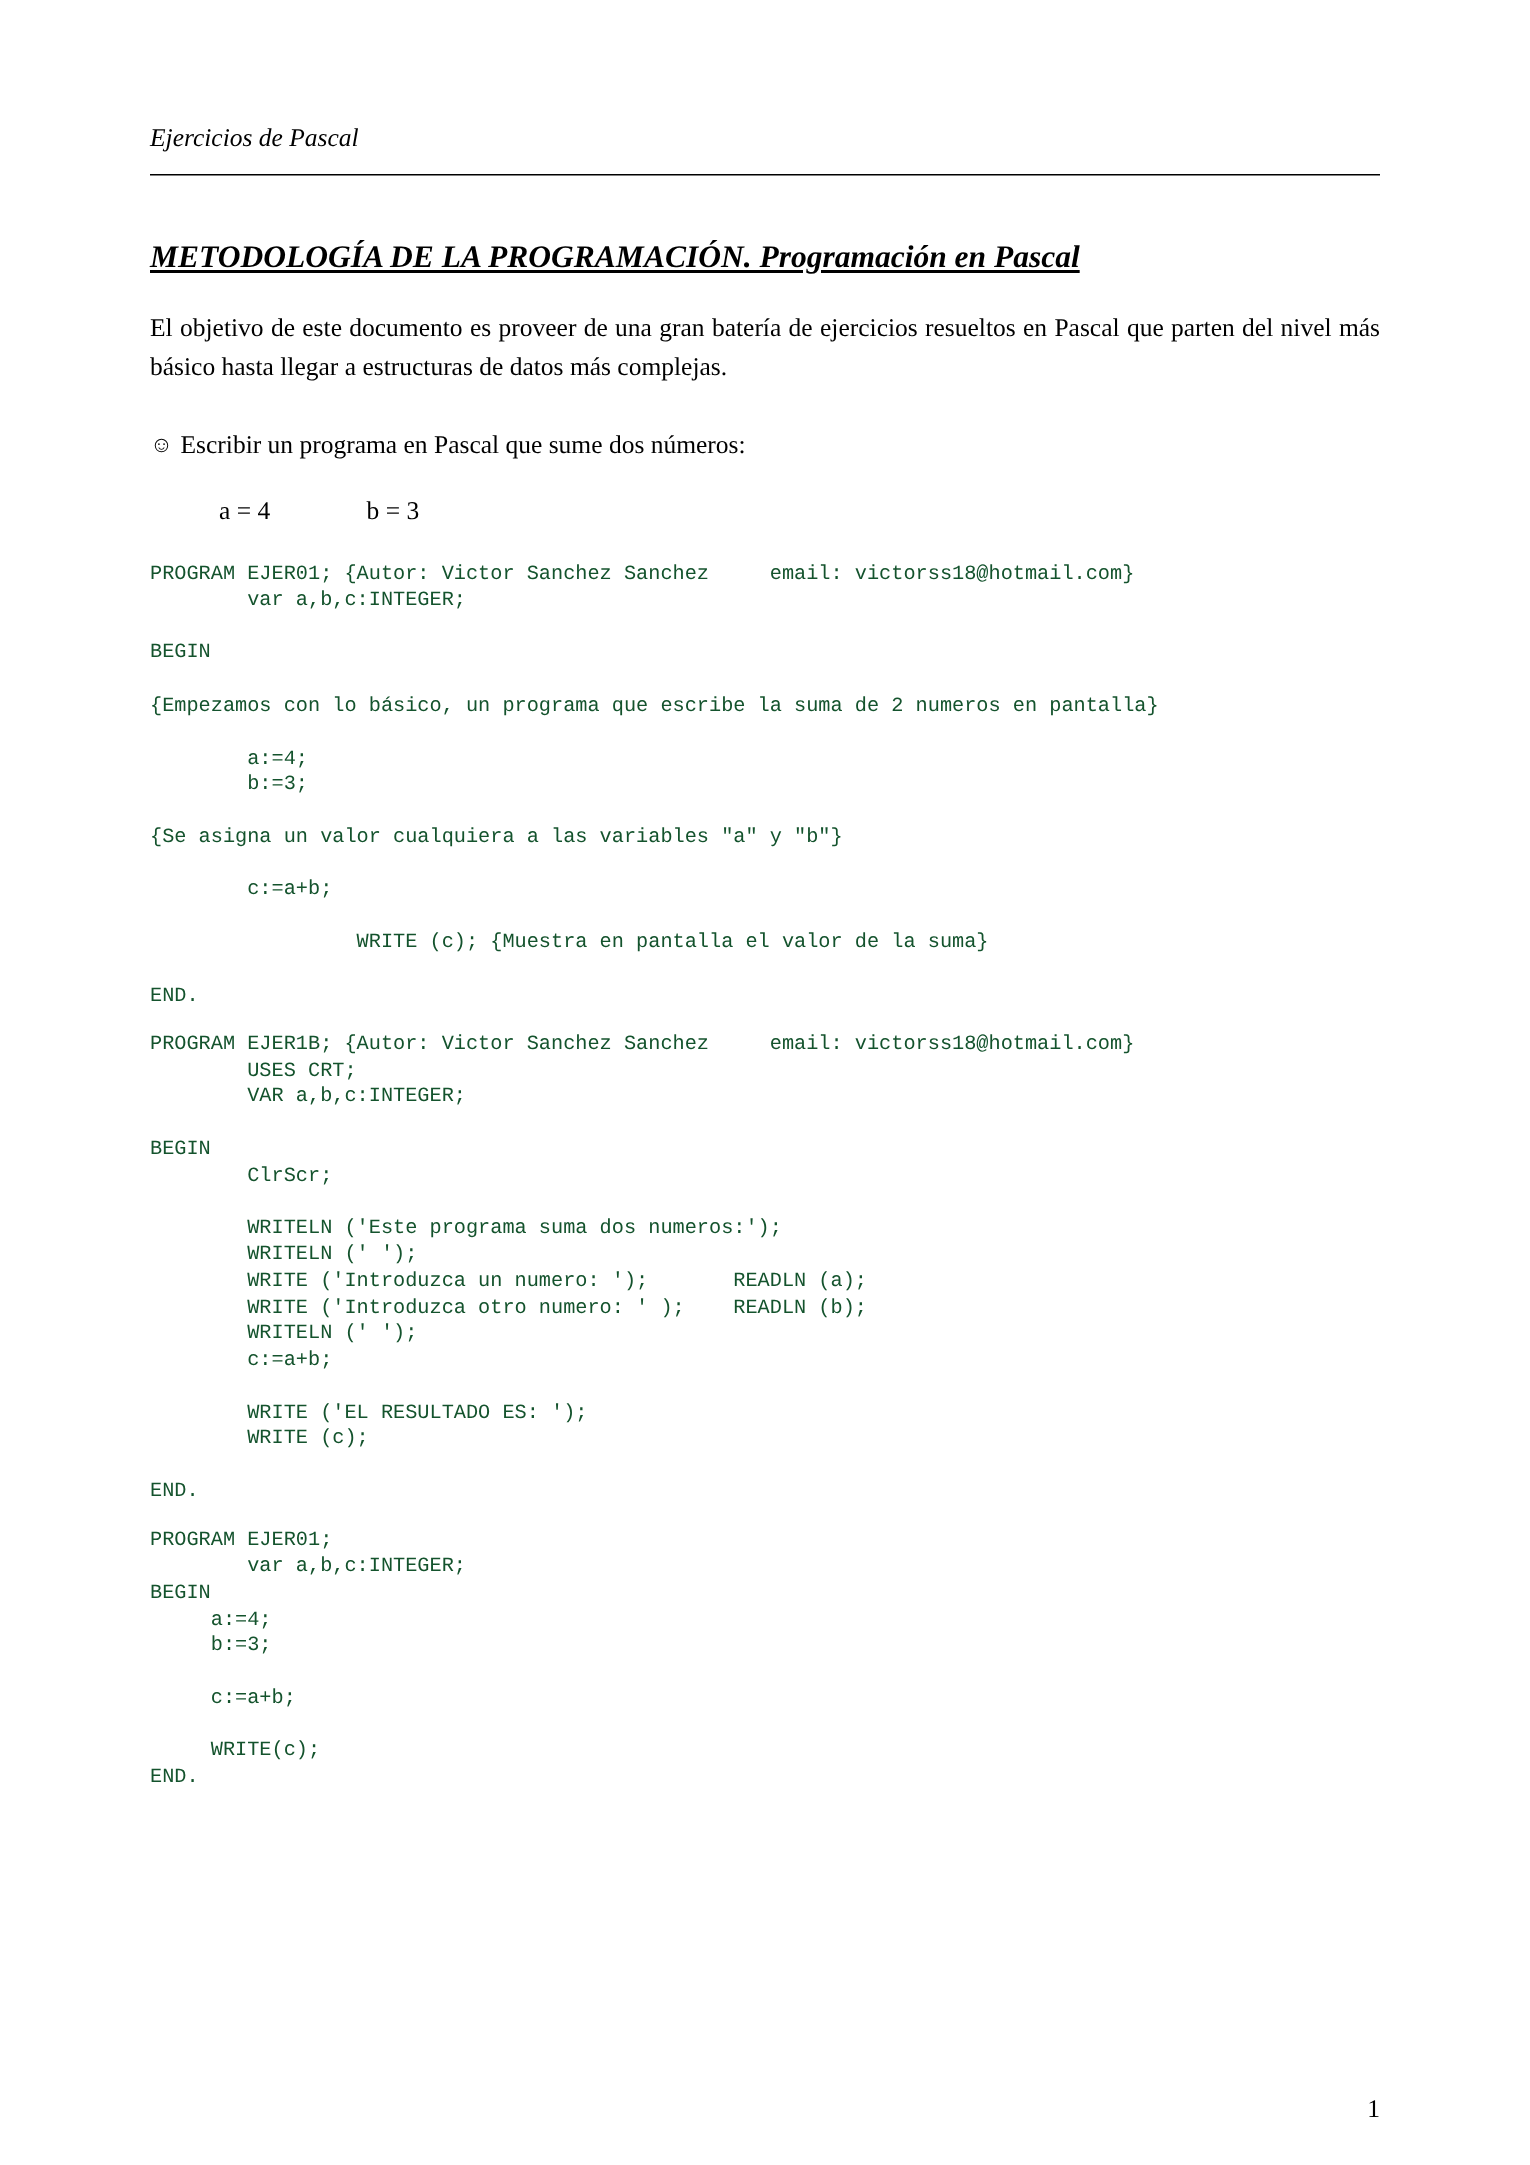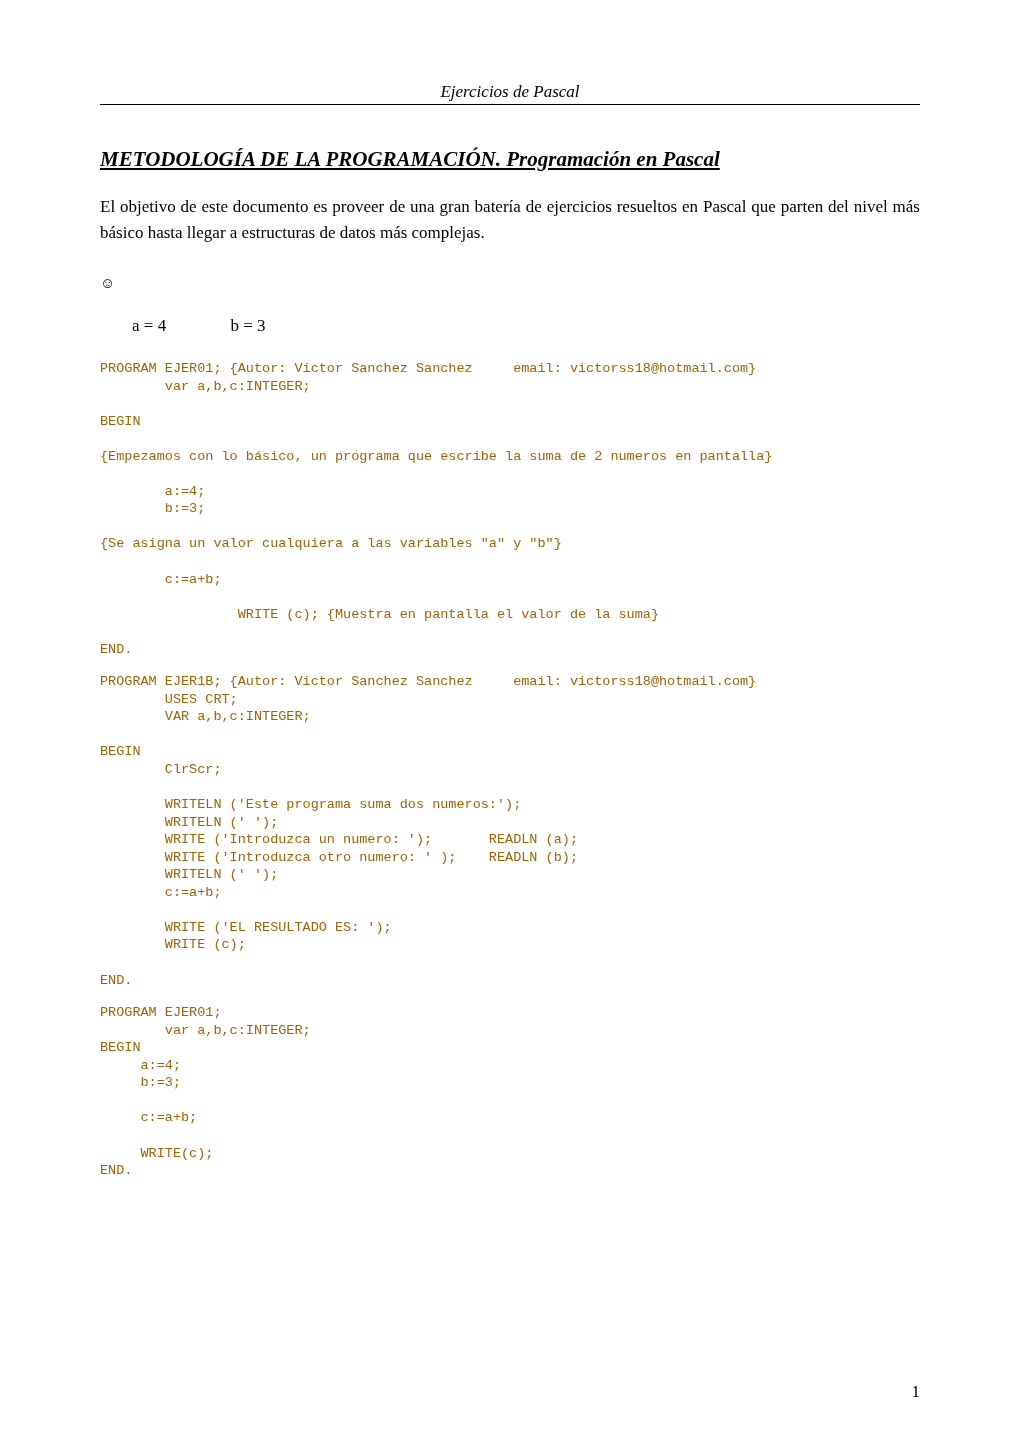--- a/index.html
+++ b/index.html
@@ -11,24 +11,24 @@
       font-family: "Times New Roman", Times, serif;
       background: #ffffff;
       width: 1020px;
       margin: 0 auto;
       padding: 80px 100px 40px 100px;
       color: #000000;
       font-size: 16px;
       line-height: 1.4;
     }
     .header {
-      text-align: center;
+      text-align: left;
       font-style: italic;
       font-size: 17px;
-      padding-bottom: 0;
+      padding-bottom: 12px;
       border-bottom: 1.5px solid #000;
       margin-bottom: 40px;
     }
     .title {
       font-weight: bold;
       font-style: italic;
       text-decoration: underline;
       font-size: 21px;
       margin-bottom: 20px;
     }
@@ -43,30 +43,30 @@
       align-items: center;
       margin-bottom: 20px;
       font-size: 17px;
     }
     .smiley {
       font-size: 15px;
       margin-right: 5px;
     }
     .values {
       font-size: 17px;
-      margin-left: 32px;
+      margin-left: 46px;
       margin-bottom: 22px;
     }
     .values span {
       margin-right: 60px;
     }
     .code {
       font-family: "Courier New", Courier, monospace;
       font-size: 13.5px;
-      color: #a16207;
+      color: #14532d;
       white-space: pre;
       line-height: 1.3;
       margin-bottom: 15px;
     }
     .page-number {
       text-align: right;
       font-size: 17px;
       margin-top: 200px;
     }
   </style>
@@ -76,20 +76,21 @@
 <div class="header">
   <span>Ejercicios de Pascal</span>
 </div>
 
 <div class="title">METODOLOGÍA DE LA PROGRAMACIÓN. Programación en Pascal</div>
 
 <p class="intro">El objetivo de este documento es proveer de una gran batería de ejercicios resueltos en Pascal que parten del nivel más básico hasta llegar a estructuras de datos más complejas.</p>
 
 <div class="exercise-line">
   <span class="smiley">☺</span>
+  <span>Escribir un programa en Pascal que sume dos números:</span>
 </div>
 
 <div class="values">
   <span>a = 4</span>
   <span>b = 3</span>
 </div>
 
 <div class="code">PROGRAM EJER01; {Autor: Victor Sanchez Sanchez     email: victorss18@hotmail.com}
         var a,b,c:INTEGER;
 

